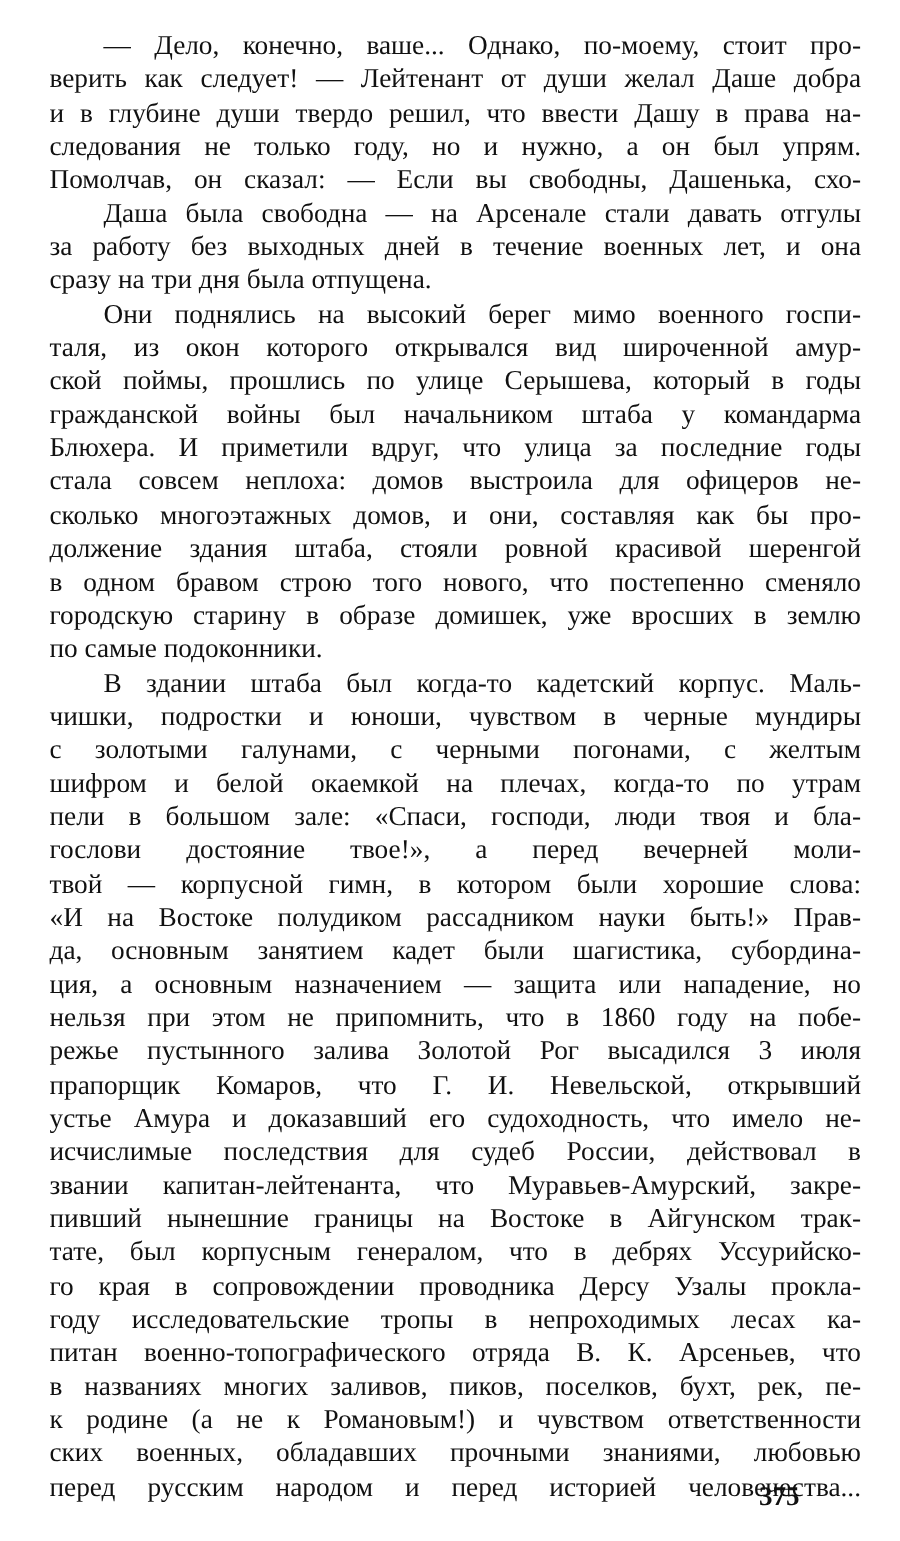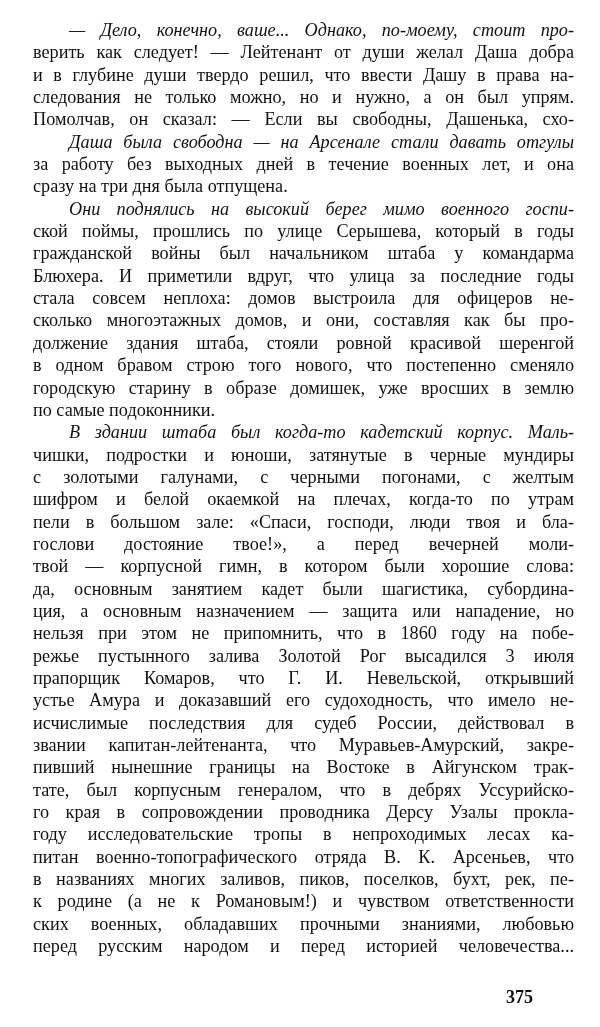--- a/index.html
+++ b/index.html
@@ -15,68 +15,70 @@
     color: #111111;
   }
   .line {
     display: block;
     white-space: nowrap;
     text-align: justify;
     text-align-last: justify;
     height: 22.35px;
     overflow: visible;
   }
-  .line.indent { padding-left: 36px; font-style: italic; }
+  .line.indent { padding-left: 36px; }
   .line.last { text-align-last: left; }
   .page-number {
     position: absolute;
     left: 506px;
     top: 987px;
     font-family: "Liberation Serif", "DejaVu Serif", serif;
     font-weight: bold;
     font-size: 18px;
     color: #111111;
   }
 </style>
 </head>
 <body>
 
 <div class="page">
   <div>
     <span class="line indent">— Дело, конечно, ваше... Однако, по-моему, стоит про-</span>
-    <span class="line">верить как следует! — Лейтенант от души желал Даша добра</span>
+    <span class="line">верить как следует! — Лейтенант от души желал Даше добра</span>
     <span class="line">и в глубине души твердо решил, что ввести Дашу в права на-</span>
-    <span class="line">следования не только можно, но и нужно, а он был упрям.</span>
+    <span class="line">следования не только году, но и нужно, а он был упрям.</span>
     <span class="line">Помолчав, он сказал: — Если вы свободны, Дашенька, схо-</span>
   </div>
   <div>
     <span class="line indent">Даша была свободна — на Арсенале стали давать отгулы</span>
     <span class="line">за работу без выходных дней в течение военных лет, и она</span>
     <span class="line last">сразу на три дня была отпущена.</span>
   </div>
   <div>
     <span class="line indent">Они поднялись на высокий берег мимо военного госпи-</span>
+    <span class="line">таля, из окон которого открывался вид широченной амур-</span>
     <span class="line">ской поймы, прошлись по улице Серышева, который в годы</span>
     <span class="line">гражданской войны был начальником штаба у командарма</span>
     <span class="line">Блюхера. И приметили вдруг, что улица за последние годы</span>
     <span class="line">стала совсем неплоха: домов выстроила для офицеров не-</span>
     <span class="line">сколько многоэтажных домов, и они, составляя как бы про-</span>
     <span class="line">должение здания штаба, стояли ровной красивой шеренгой</span>
     <span class="line">в одном бравом строю того нового, что постепенно сменяло</span>
     <span class="line">городскую старину в образе домишек, уже вросших в землю</span>
     <span class="line last">по самые подоконники.</span>
   </div>
   <div>
     <span class="line indent">В здании штаба был когда-то кадетский корпус. Маль-</span>
-    <span class="line">чишки, подростки и юноши, затянутые в черные мундиры</span>
+    <span class="line">чишки, подростки и юноши, чувством в черные мундиры</span>
     <span class="line">с золотыми галунами, с черными погонами, с желтым</span>
     <span class="line">шифром и белой окаемкой на плечах, когда-то по утрам</span>
     <span class="line">пели в большом зале: «Спаси, господи, люди твоя и бла-</span>
     <span class="line">гослови достояние твое!», а перед вечерней моли-</span>
     <span class="line">твой — корпусной гимн, в котором были хорошие слова:</span>
+    <span class="line">«И на Востоке полудиком рассадником науки быть!» Прав-</span>
     <span class="line">да, основным занятием кадет были шагистика, субордина-</span>
     <span class="line">ция, а основным назначением — защита или нападение, но</span>
     <span class="line">нельзя при этом не припомнить, что в 1860 году на побе-</span>
     <span class="line">режье пустынного залива Золотой Рог высадился 3 июля</span>
     <span class="line">прапорщик Комаров, что Г. И. Невельской, открывший</span>
     <span class="line">устье Амура и доказавший его судоходность, что имело не-</span>
     <span class="line">исчислимые последствия для судеб России, действовал в</span>
     <span class="line">звании капитан-лейтенанта, что Муравьев-Амурский, закре-</span>
     <span class="line">пивший нынешние границы на Востоке в Айгунском трак-</span>
     <span class="line">тате, был корпусным генералом, что в дебрях Уссурийско-</span>

